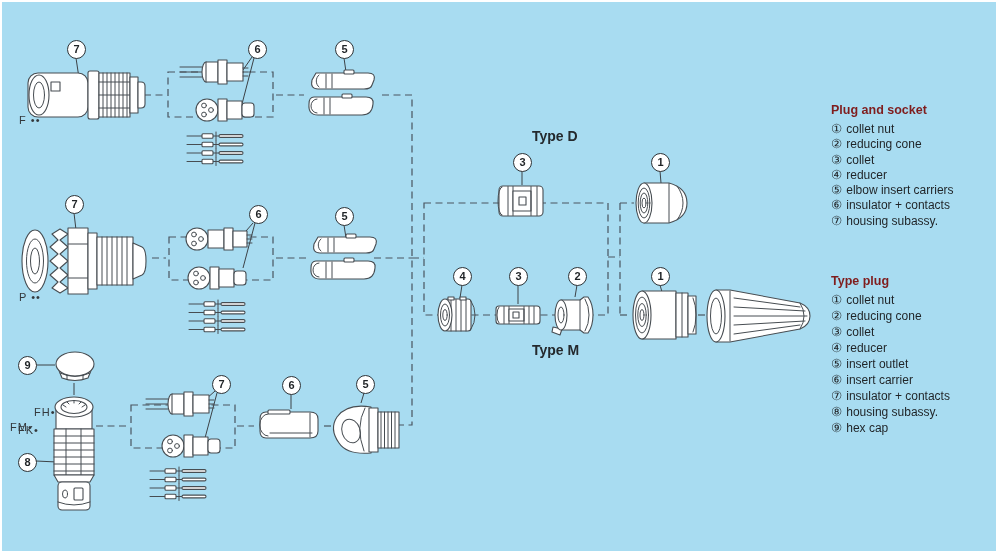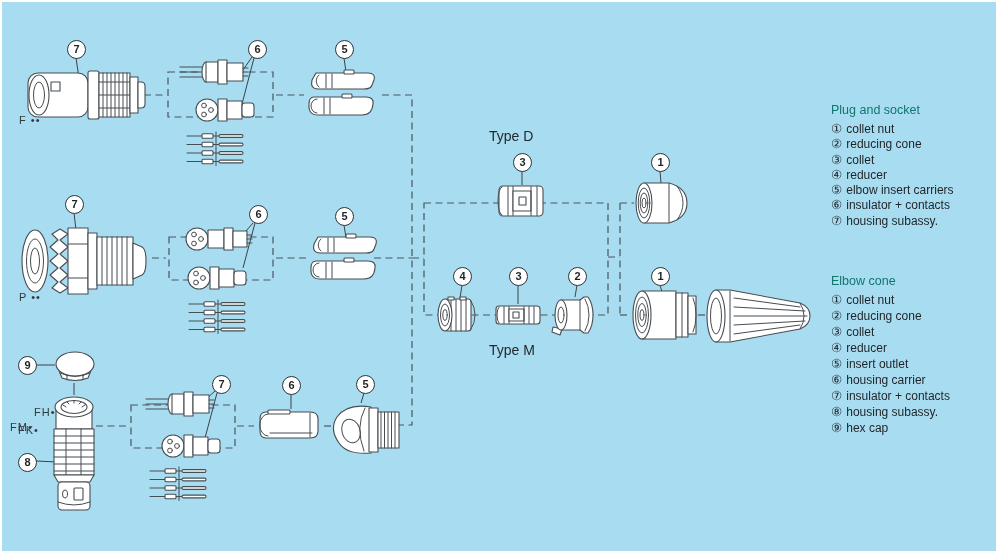--- a/index.html
+++ b/index.html
@@ -9,23 +9,23 @@
   svg{position:absolute;left:0;top:0;}
   .s{fill:#ffffff;stroke:#474d52;stroke-width:1.1;stroke-linejoin:round;}
   .o{fill:none;stroke:#474d52;stroke-width:1;stroke-linecap:round;}
   .d{fill:none;stroke:#4a5560;stroke-width:1.2;stroke-dasharray:7 4.5;}
   .ld{fill:none;stroke:#3c4247;stroke-width:1;}
   .callout{position:absolute;width:17px;height:17px;border:1.4px solid #2e3337;border-radius:50%;
            background:#ffffff;color:#1f2326;font-size:11px;font-weight:bold;line-height:17px;
            text-align:center;z-index:5;}
   .lbl{position:absolute;color:#2a2f33;z-index:4;white-space:nowrap;}
   .series{font-size:11px;letter-spacing:1px;color:#33383c;}
-  .type{font-size:14px;font-weight:400;color:#24292d;}
+  .type{font-size:14px;font-weight:700;color:#24292d;margin-left:43px;}
   .legend{position:absolute;z-index:4;color:#1f2326;}
-  .lg-title{font-size:12.5px;font-weight:normal;margin-bottom:4px;color:#0f766e;}
+  .lg-title{font-size:12.5px;font-weight:bold;margin-bottom:4px;color:#7f1d1d;}
   .lg-row{display:flex;align-items:baseline;gap:4px;height:15.3px;font-size:12px;}
   .lg2 .lg-row{height:16px;}
   .lg-num{font-size:12.5px;}
 </style>
 </head>
 <body>
 
 <div id="canvas">
   <div id="blue"></div>
 
@@ -371,21 +371,21 @@
         <span class="lg-num">⑥</span>
         <span>insulator + contacts</span>
       </div>
     <div class="lg-row">
         <span class="lg-num">⑦</span>
         <span>housing subassy.</span>
       </div>
   </div>
 
   <div class="legend lg2" style="left:831px;top:274px">
-    <div class="lg-title">Elbow cone</div>
+    <div class="lg-title">Type plug</div>
     <div class="lg-row">
         <span class="lg-num">①</span>
         <span>collet nut</span>
       </div>
     <div class="lg-row">
         <span class="lg-num">②</span>
         <span>reducing cone</span>
       </div>
     <div class="lg-row">
         <span class="lg-num">③</span>
@@ -394,21 +394,21 @@
     <div class="lg-row">
         <span class="lg-num">④</span>
         <span>reducer</span>
       </div>
     <div class="lg-row">
         <span class="lg-num">⑤</span>
         <span>insert outlet</span>
       </div>
     <div class="lg-row">
         <span class="lg-num">⑥</span>
-        <span>housing carrier</span>
+        <span>insert carrier</span>
       </div>
     <div class="lg-row">
         <span class="lg-num">⑦</span>
         <span>insulator + contacts</span>
       </div>
     <div class="lg-row">
         <span class="lg-num">⑧</span>
         <span>housing subassy.</span>
       </div>
     <div class="lg-row">

